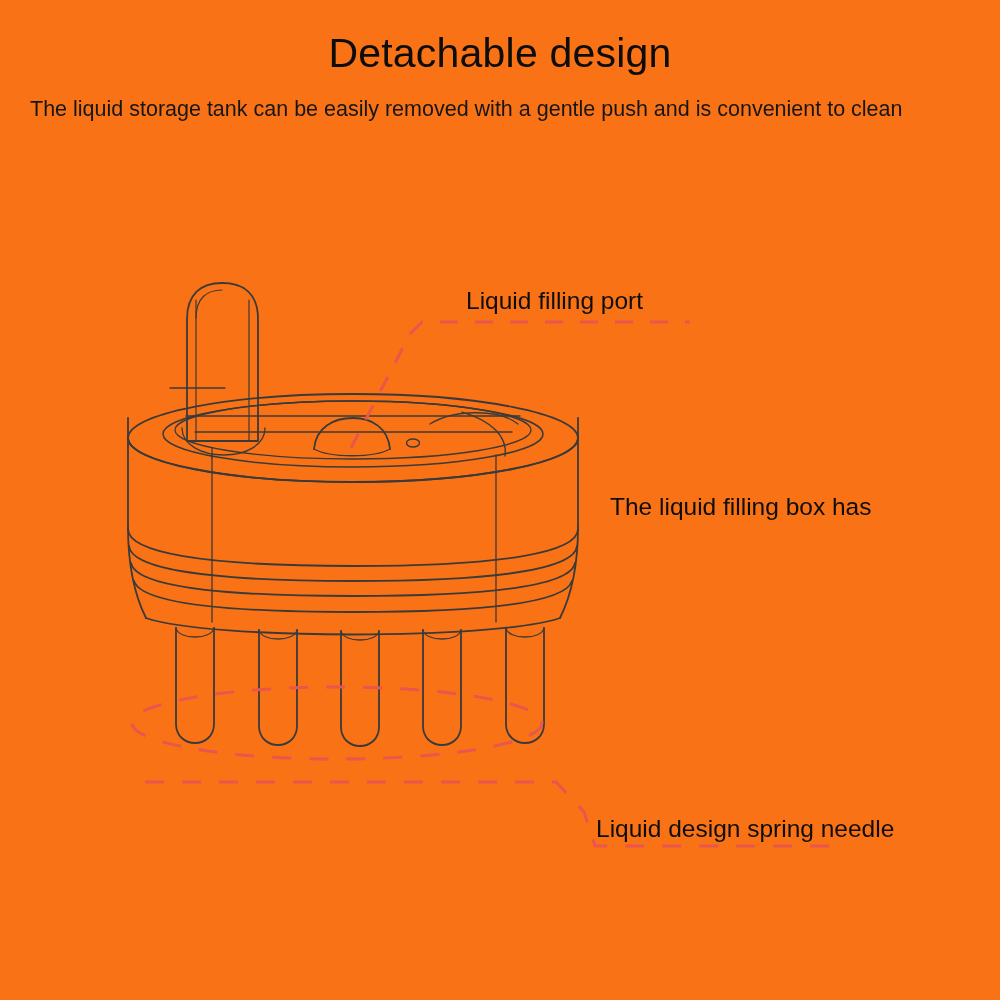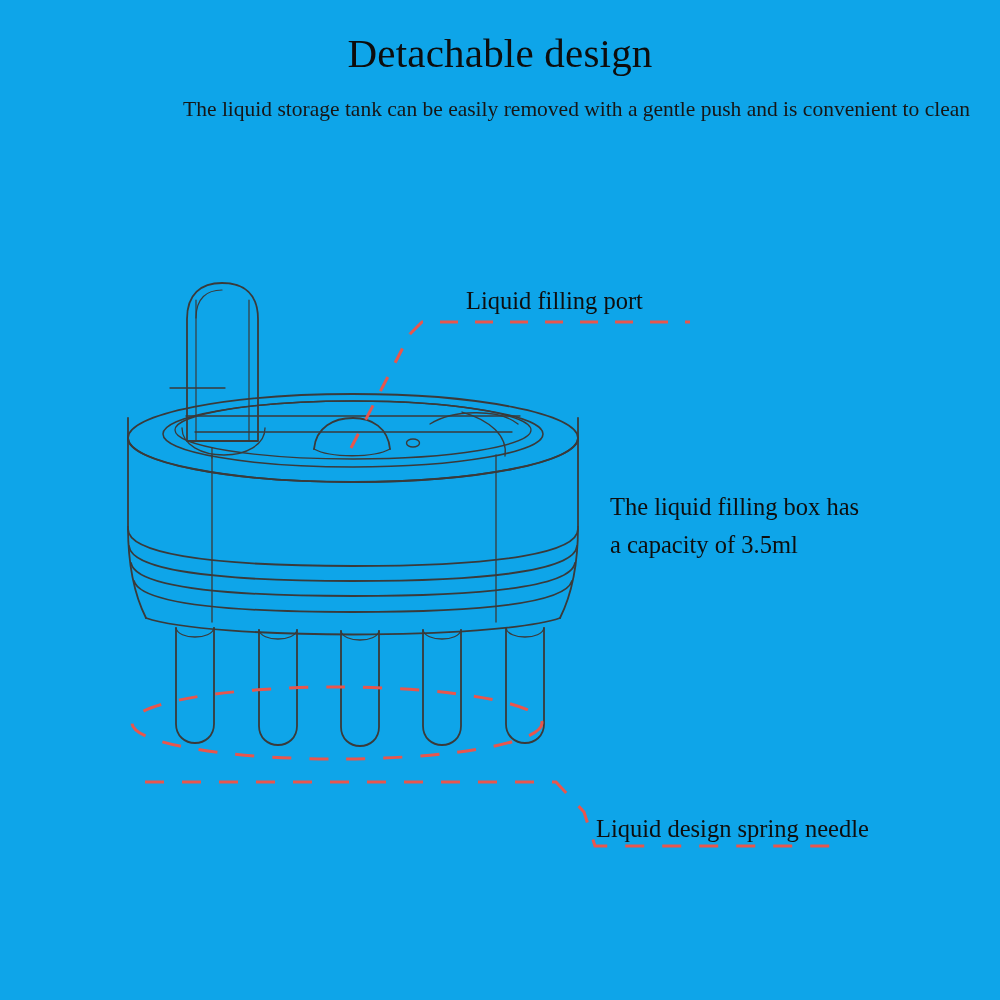--- a/index.html
+++ b/index.html
@@ -10,23 +10,22 @@
   }
   body {
     font-family: "Liberation Sans", sans-serif;
     color: #111111;
     -webkit-font-smoothing: antialiased;
   }
   #page {
     position: relative;
     width: 1000px;
     height: 1000px;
-    background: #0ea5e9;
+    background: #f97316;
     overflow: hidden;
-    font-family: Liberation Serif, serif;
   }
 
   
   #header {
     position: absolute;
     left: 0;
     top: 0;
     width: 1000px;
     text-align: center;
   }
@@ -41,21 +40,21 @@
     letter-spacing: 0.2px;
     color: #0d0d0d;
     line-height: 1.1;
     white-space: nowrap;
   }
   #subtitle {
     position: absolute;
     left: 30px;
     top: 94px;
     width: 940px;
-    text-align: right;
+    text-align: left;
     font-size: 21.5px;
     font-weight: 400;
     line-height: 30px;
     color: #161616;
   }
 
   
   #drawing {
     position: absolute;
     left: 0;
@@ -201,18 +200,17 @@
       <g>
         <path d="M145 782 L556 782 L584 812 L595 846 L840 846" stroke-dasharray="19 18"></path>
       </g>
     </g>
   </svg>
 
   <div class="callout-label" id="label-filling-port">Liquid filling port</div>
 
   <div class="callout-label" id="label-capacity">
     <span class="cap-line">The liquid filling box has</span>
-    <span class="cap-line">a capacity of 3.5ml</span>
   </div>
 
   <div class="callout-label" id="label-spring-needle">Liquid design spring needle</div>
 
 </div>
 
 </body></html>

